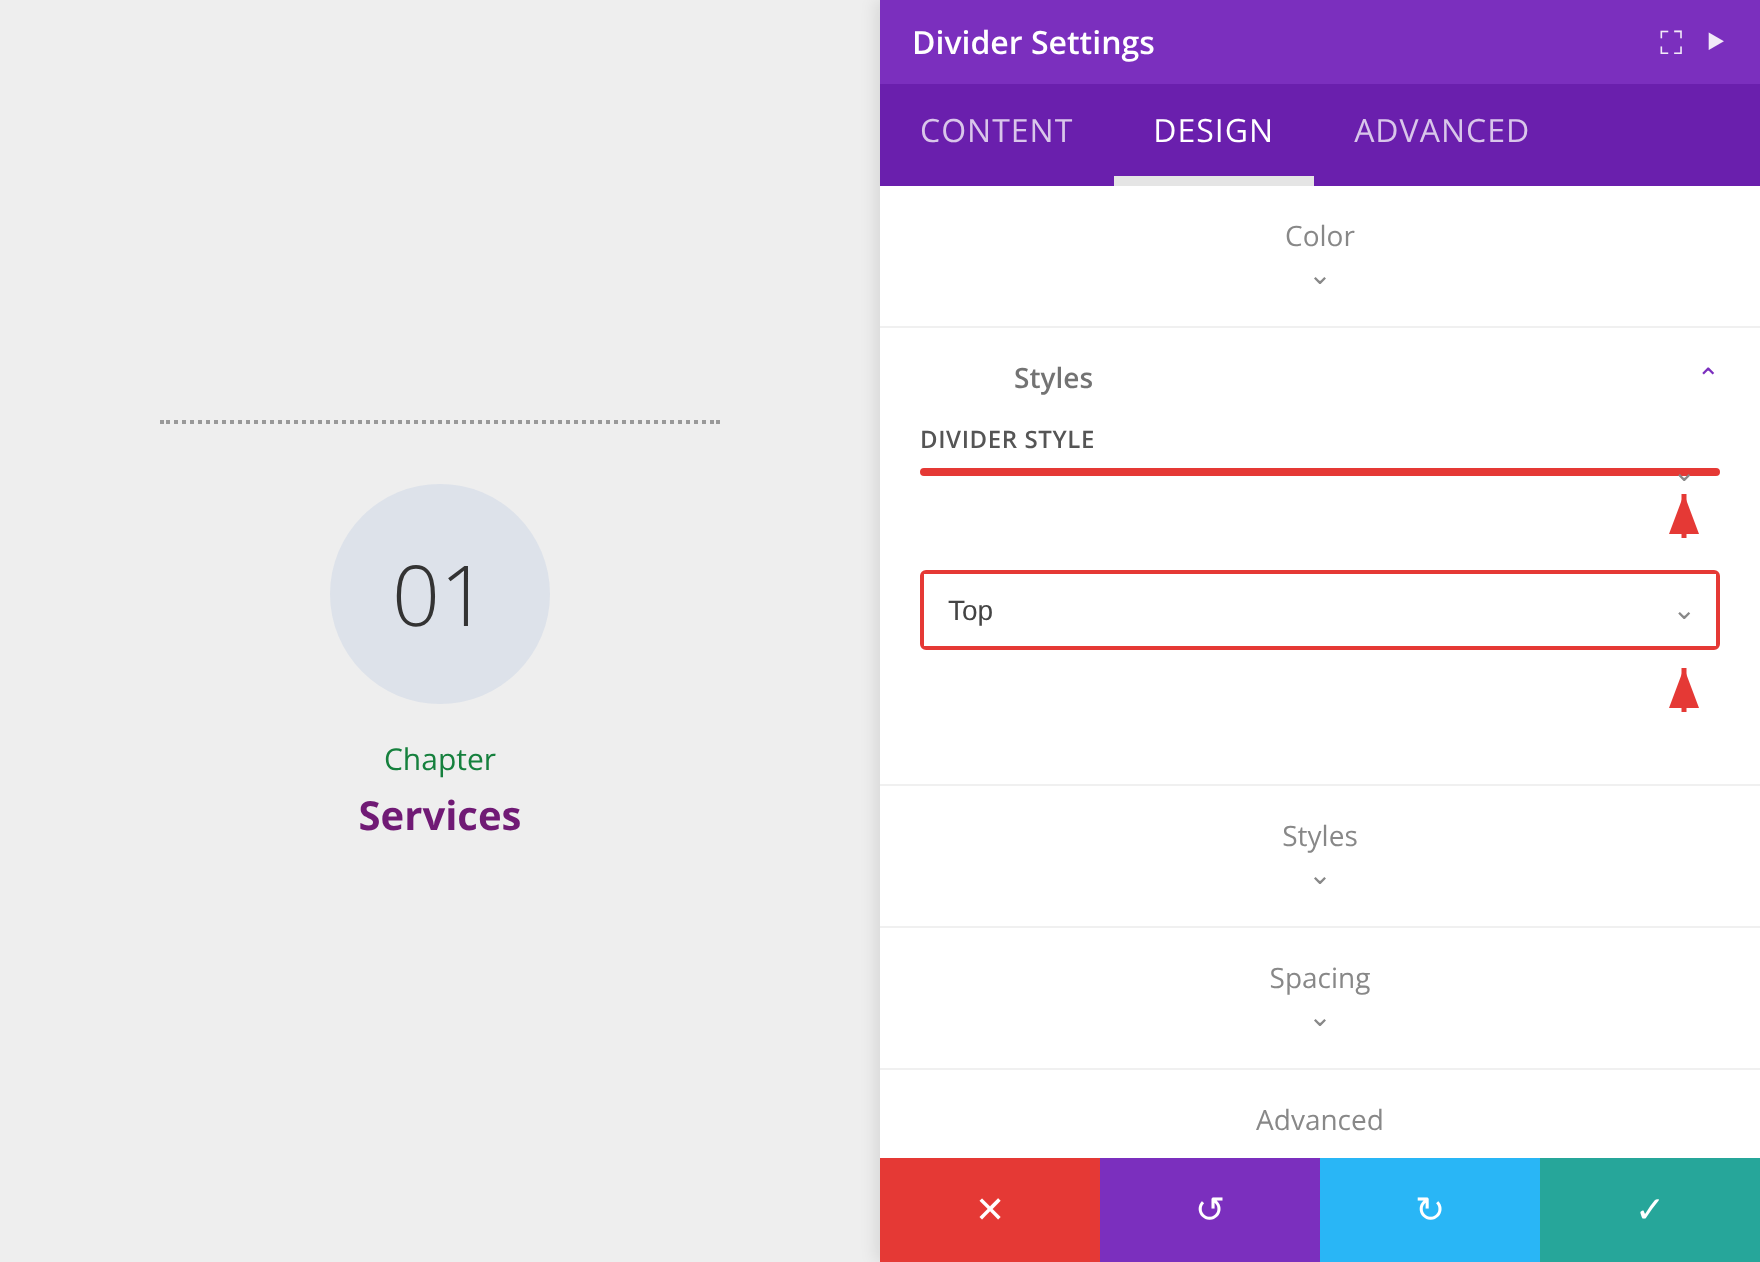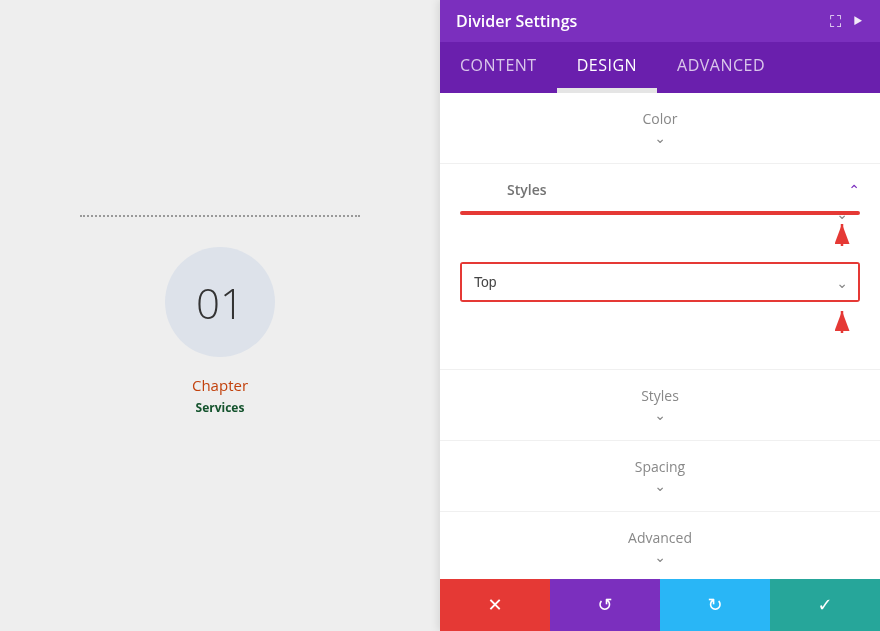--- a/index.html
+++ b/index.html
@@ -41,28 +41,28 @@
     }
 
     .circle-number span {
       font-size: 42px;
       color: #333;
       font-weight: 300;
     }
 
     .chapter-label {
       font-size: 15px;
-      color: #c2410c;
+      color: #15803d;
       margin-bottom: 4px;
     }
 
     .chapter-title {
-      font-size: 12px;
+      font-size: 20px;
       font-weight: 700;
-      color: #14532d;
+      color: #701a75;
     }
 
     
     .settings-panel {
       width: 440px;
       height: 631px;
       display: flex;
       flex-direction: column;
       background: #fff;
       box-shadow: -2px 0 8px rgba(0,0,0,0.1);
@@ -283,20 +283,21 @@
       <span class="section-chevron">⌄</span>
     </div>
 
     <div class="styles-section">
       <div class="styles-section-header">
         <span class="styles-label">Styles</span>
         <span class="section-chevron up">⌃</span>
       </div>
 
       <div class="field-group">
+        <div class="field-label">Divider Style</div>
         <div class="select-wrapper">
           <span class="select-arrow">⌄</span>
         </div>
 
         <div class="red-arrow-svg">
           <svg width="36" height="28" viewBox="0 0 36 28">
             <defs>
               <marker id="arrowhead1" markerWidth="8" markerHeight="6" refX="8" refY="3" orient="auto">
                 <polygon points="0 0, 8 3, 0 6" fill="#e53935"></polygon>
               </marker>

